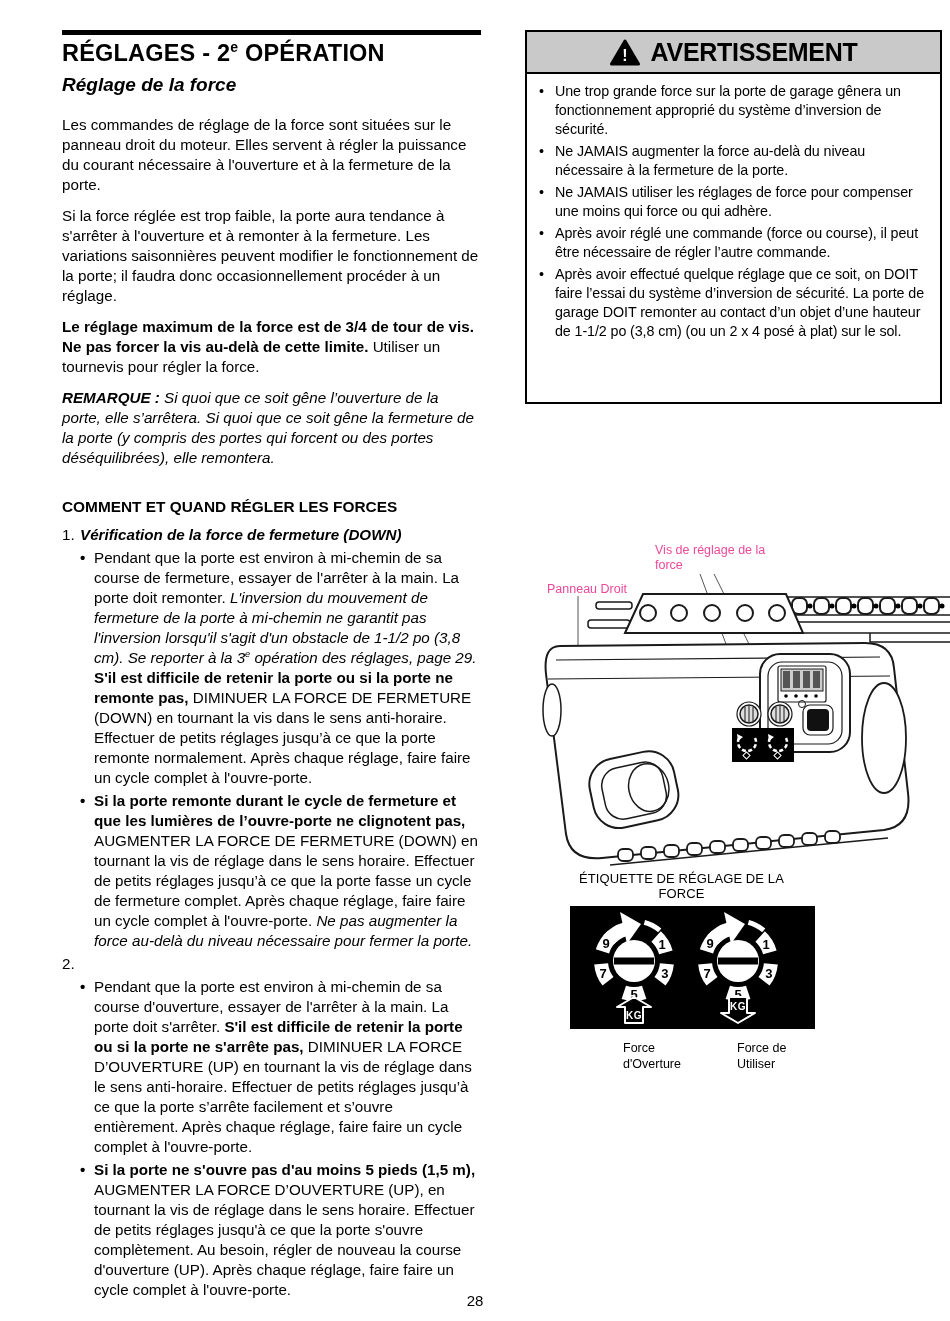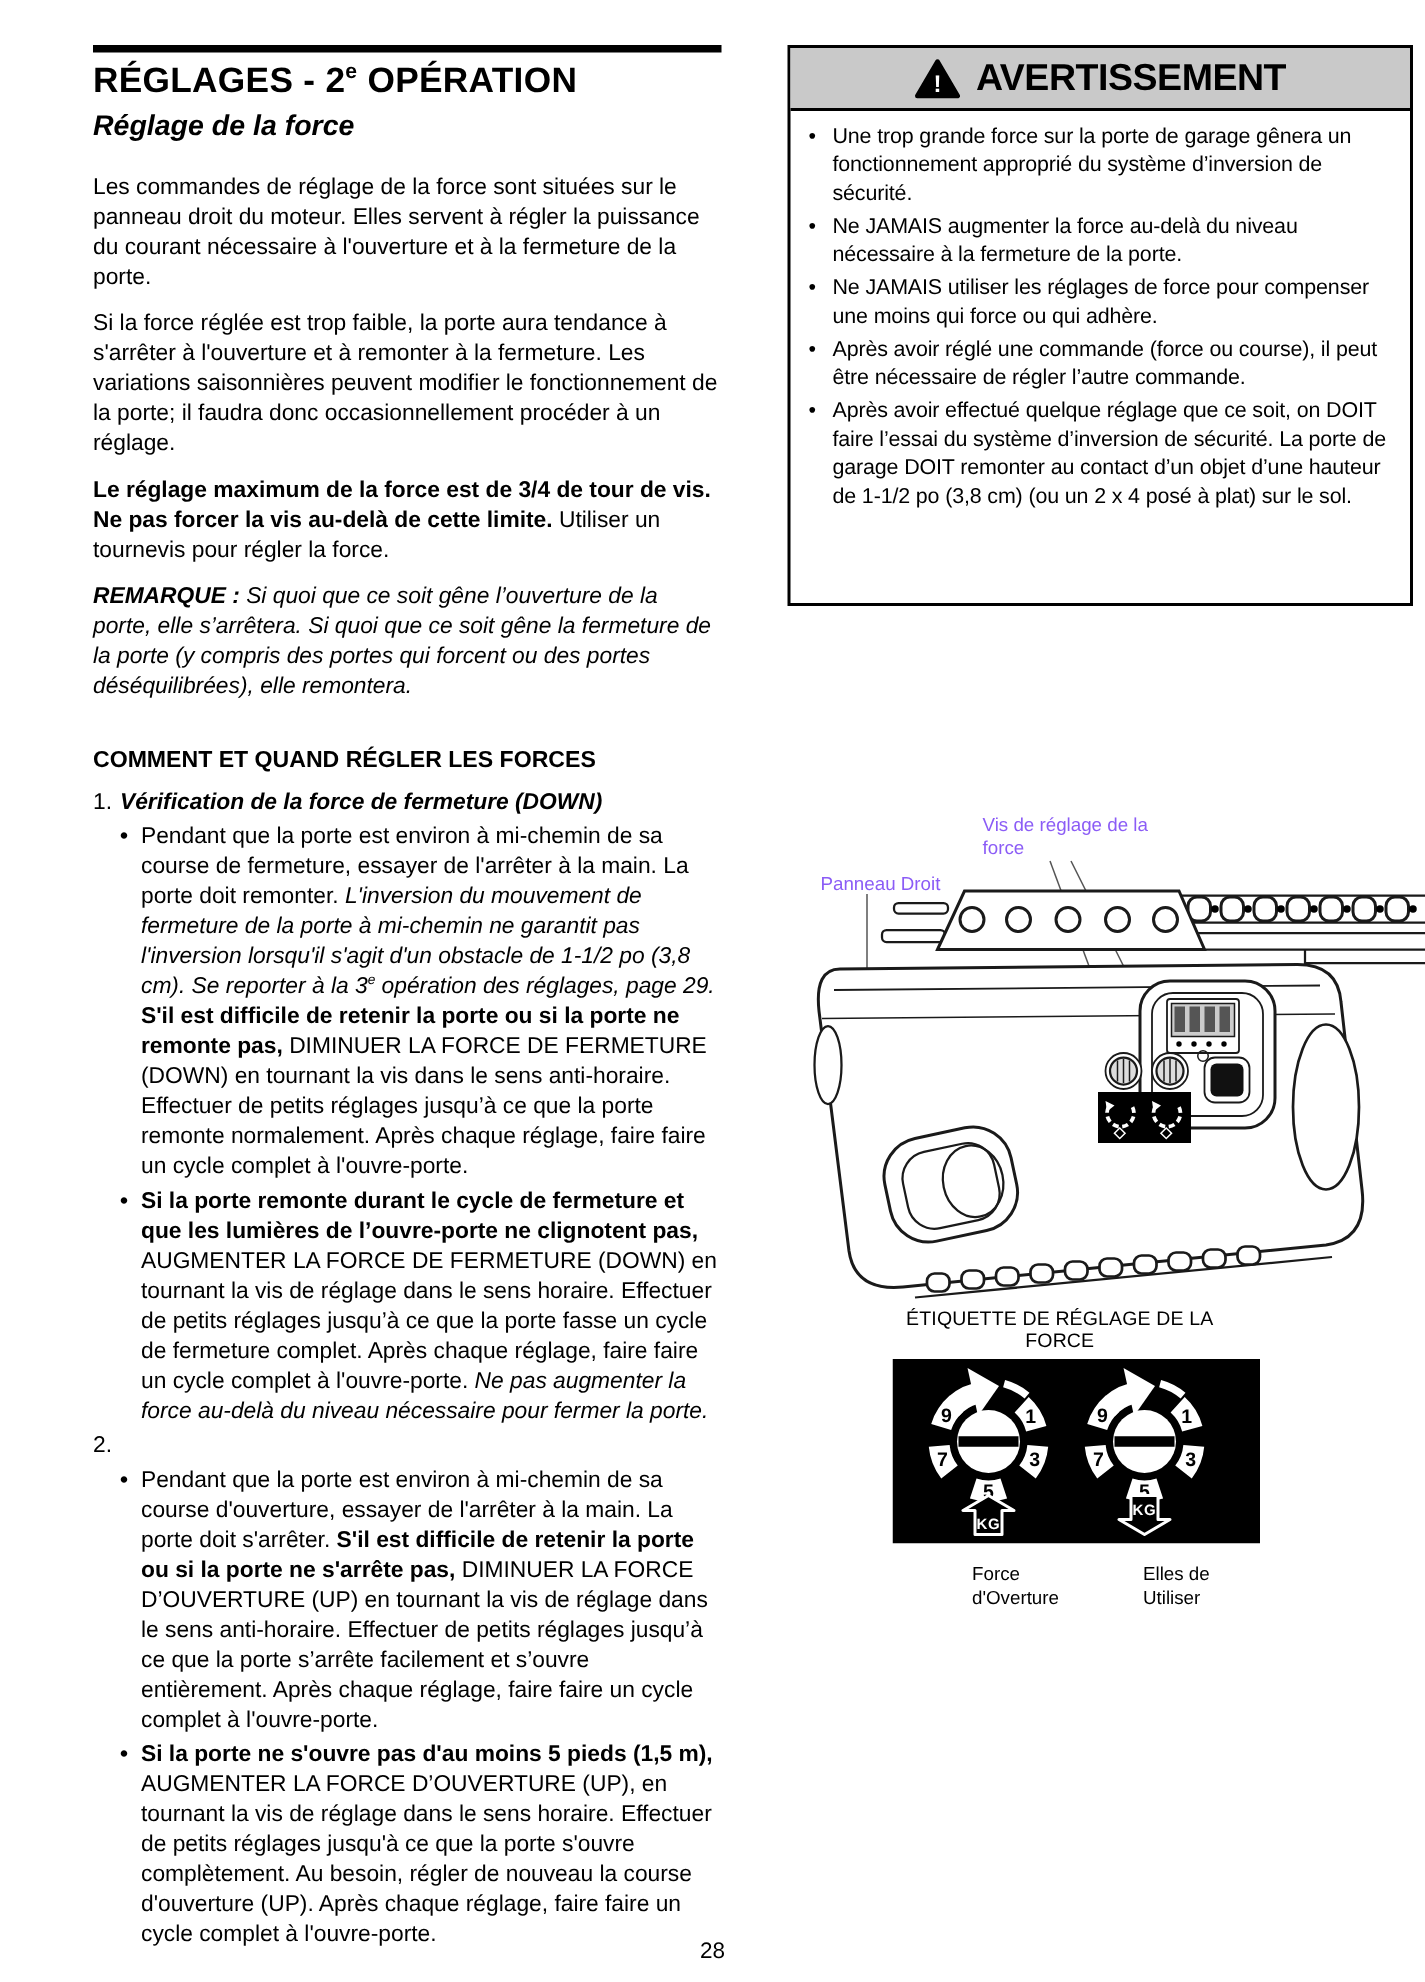--- a/index.html
+++ b/index.html
@@ -34,26 +34,26 @@
              justify-content:center;gap:11px;}
   .warn-title{font-size:25px;font-weight:700;letter-spacing:-0.3px;}
   .warn-body{padding:8px 9px 10px 9px;font-size:14.3px;line-height:19px;letter-spacing:-0.1px;}
   .warn-intro{margin:0 0 5px 0;}
   .wb{display:flex;margin:0 0 3px 0;}
   .wdot{flex:none;width:16px;padding-left:3px;}
   .wtext{flex:1;}
 
   
   .diagram{position:absolute;left:540px;top:538px;width:410px;height:332px;}
-  .dg-label{position:absolute;font-size:12.5px;line-height:15px;color:#8b5cf6;}
+  .dg-label{position:absolute;font-size:12.5px;line-height:15px;color:#ec4899;}
   .lbl-screws{left:115px;top:5px;width:112px;}
   .lbl-panel{left:7px;top:44px;width:110px;}
 
   
-  .etiquette{position:absolute;left:595px;top:871px;width:223px;}
+  .etiquette{position:absolute;left:570px;top:871px;width:223px;}
   .eti-title{font-size:13px;text-align:center;letter-spacing:0.1px;margin:0 0 5px 0;width:100%;}
   .eti-captions{position:relative;height:40px;margin-top:7px;font-size:12.5px;line-height:16px;}
   .cap-open{position:absolute;left:53px;top:0;width:100px;}
   .cap-close{position:absolute;left:167px;top:0;width:100px;}
 
   .page-num{position:absolute;left:0;right:0;top:1292px;text-align:center;
             font-size:15px;}
 </style>
 </head>
 <body>
@@ -296,20 +296,20 @@
         <polygon points="0,13 -17,3 -9,3 -9,-13 9,-13 9,3 17,3" fill="#000" stroke="#fff" stroke-width="2" stroke-linejoin="round"></polygon>
         <text x="0" y="0" text-anchor="middle" font-size="10" font-weight="bold" fill="#fff" letter-spacing="0.5" font-family="Liberation Sans,sans-serif">KG</text>
       </g>
     </svg>
     <div class="eti-captions">
       <div class="cap-open">
         <div>Force</div>
         <div>d'Overture</div>
       </div>
       <div class="cap-close">
-        <div>Elles de</div>
+        <div>Force de</div>
         <div>Utiliser</div>
       </div>
     </div>
   </div>
 
   <div class="page-num">28</div>
 </div>
 
 </body></html>

